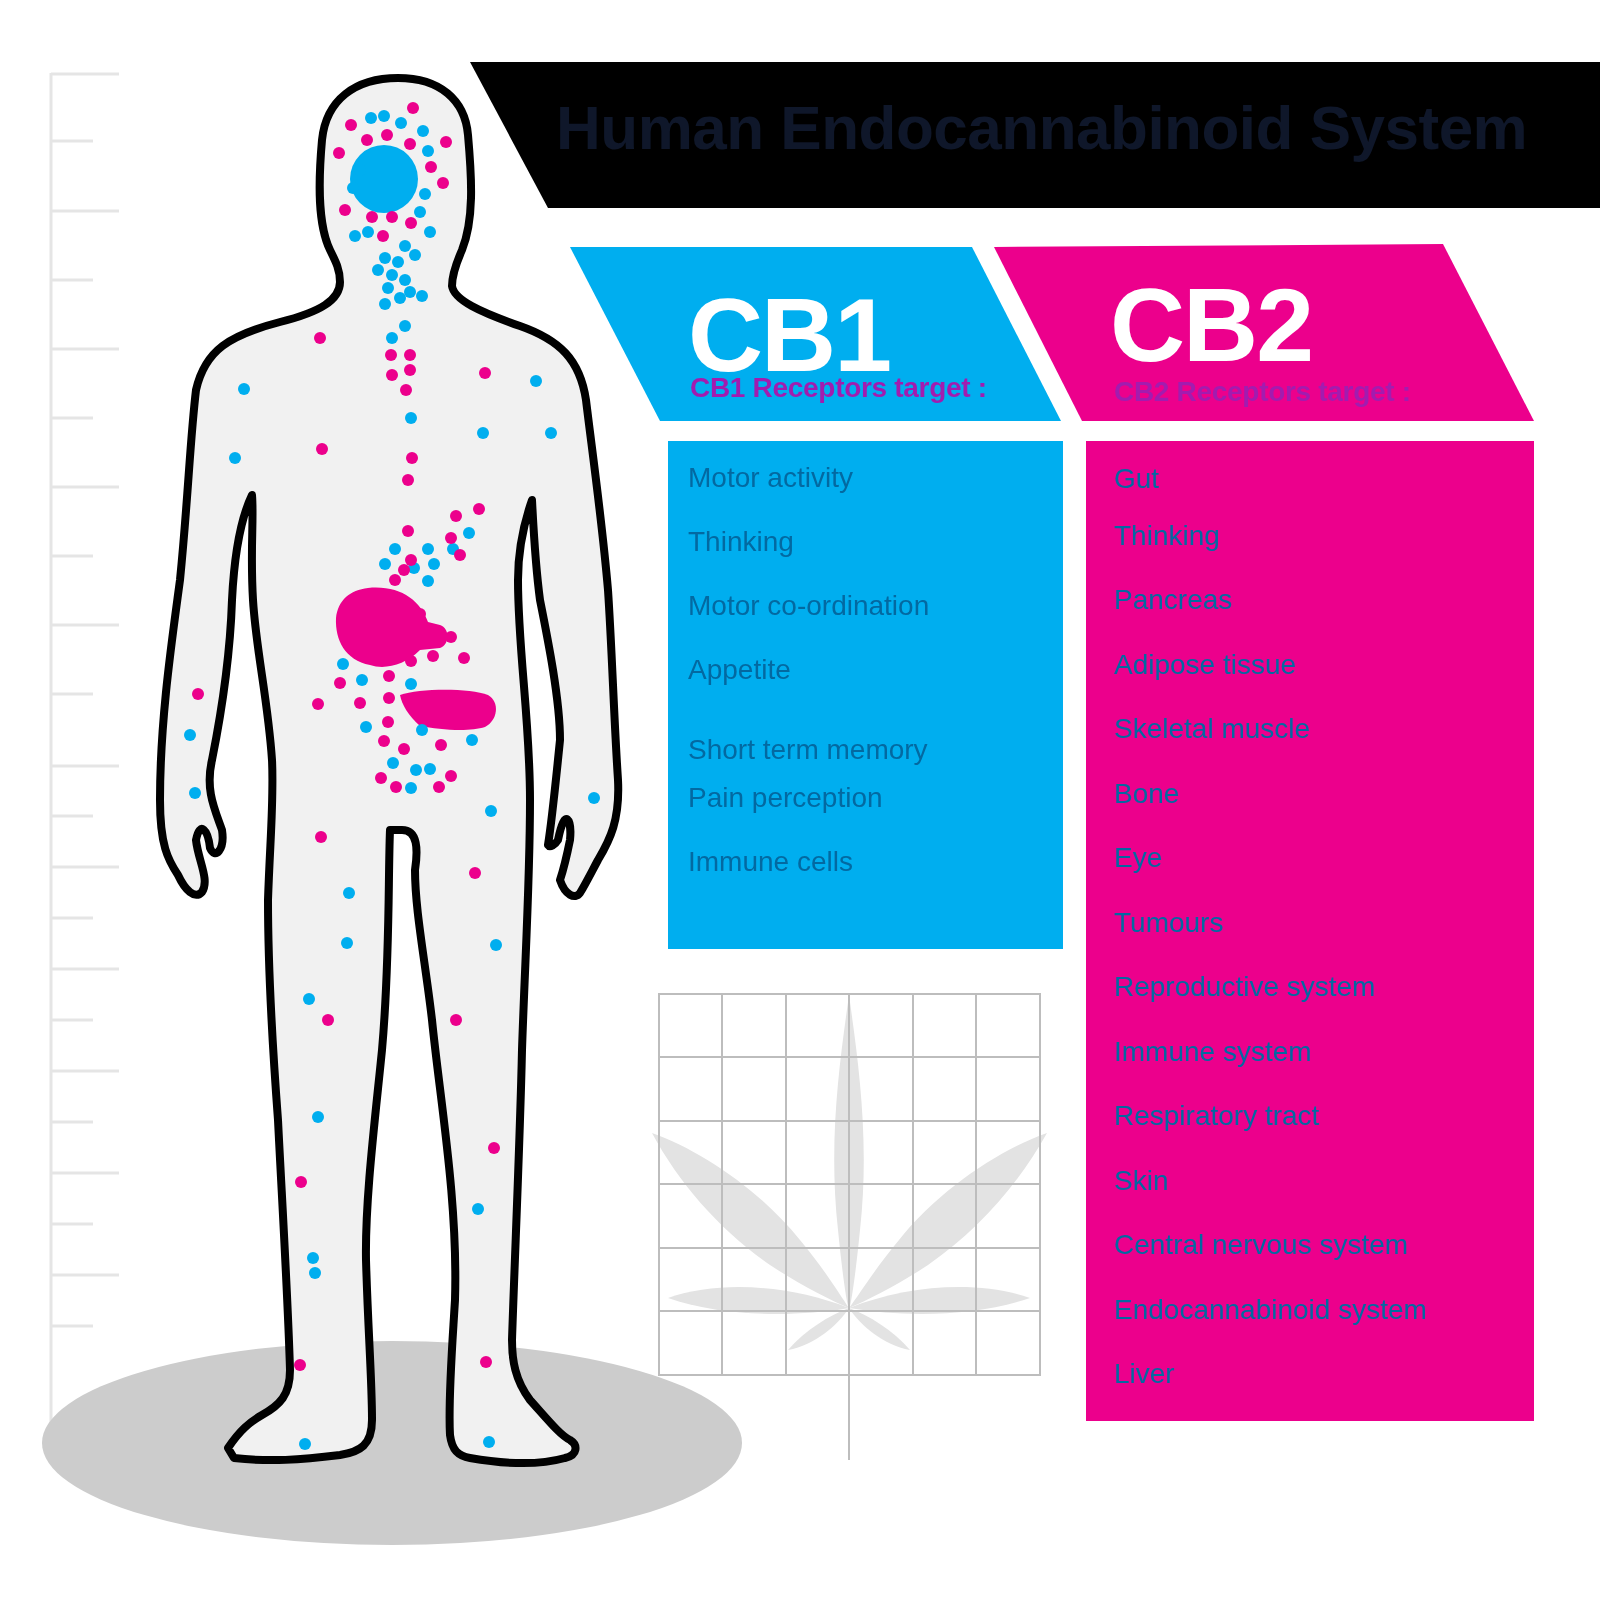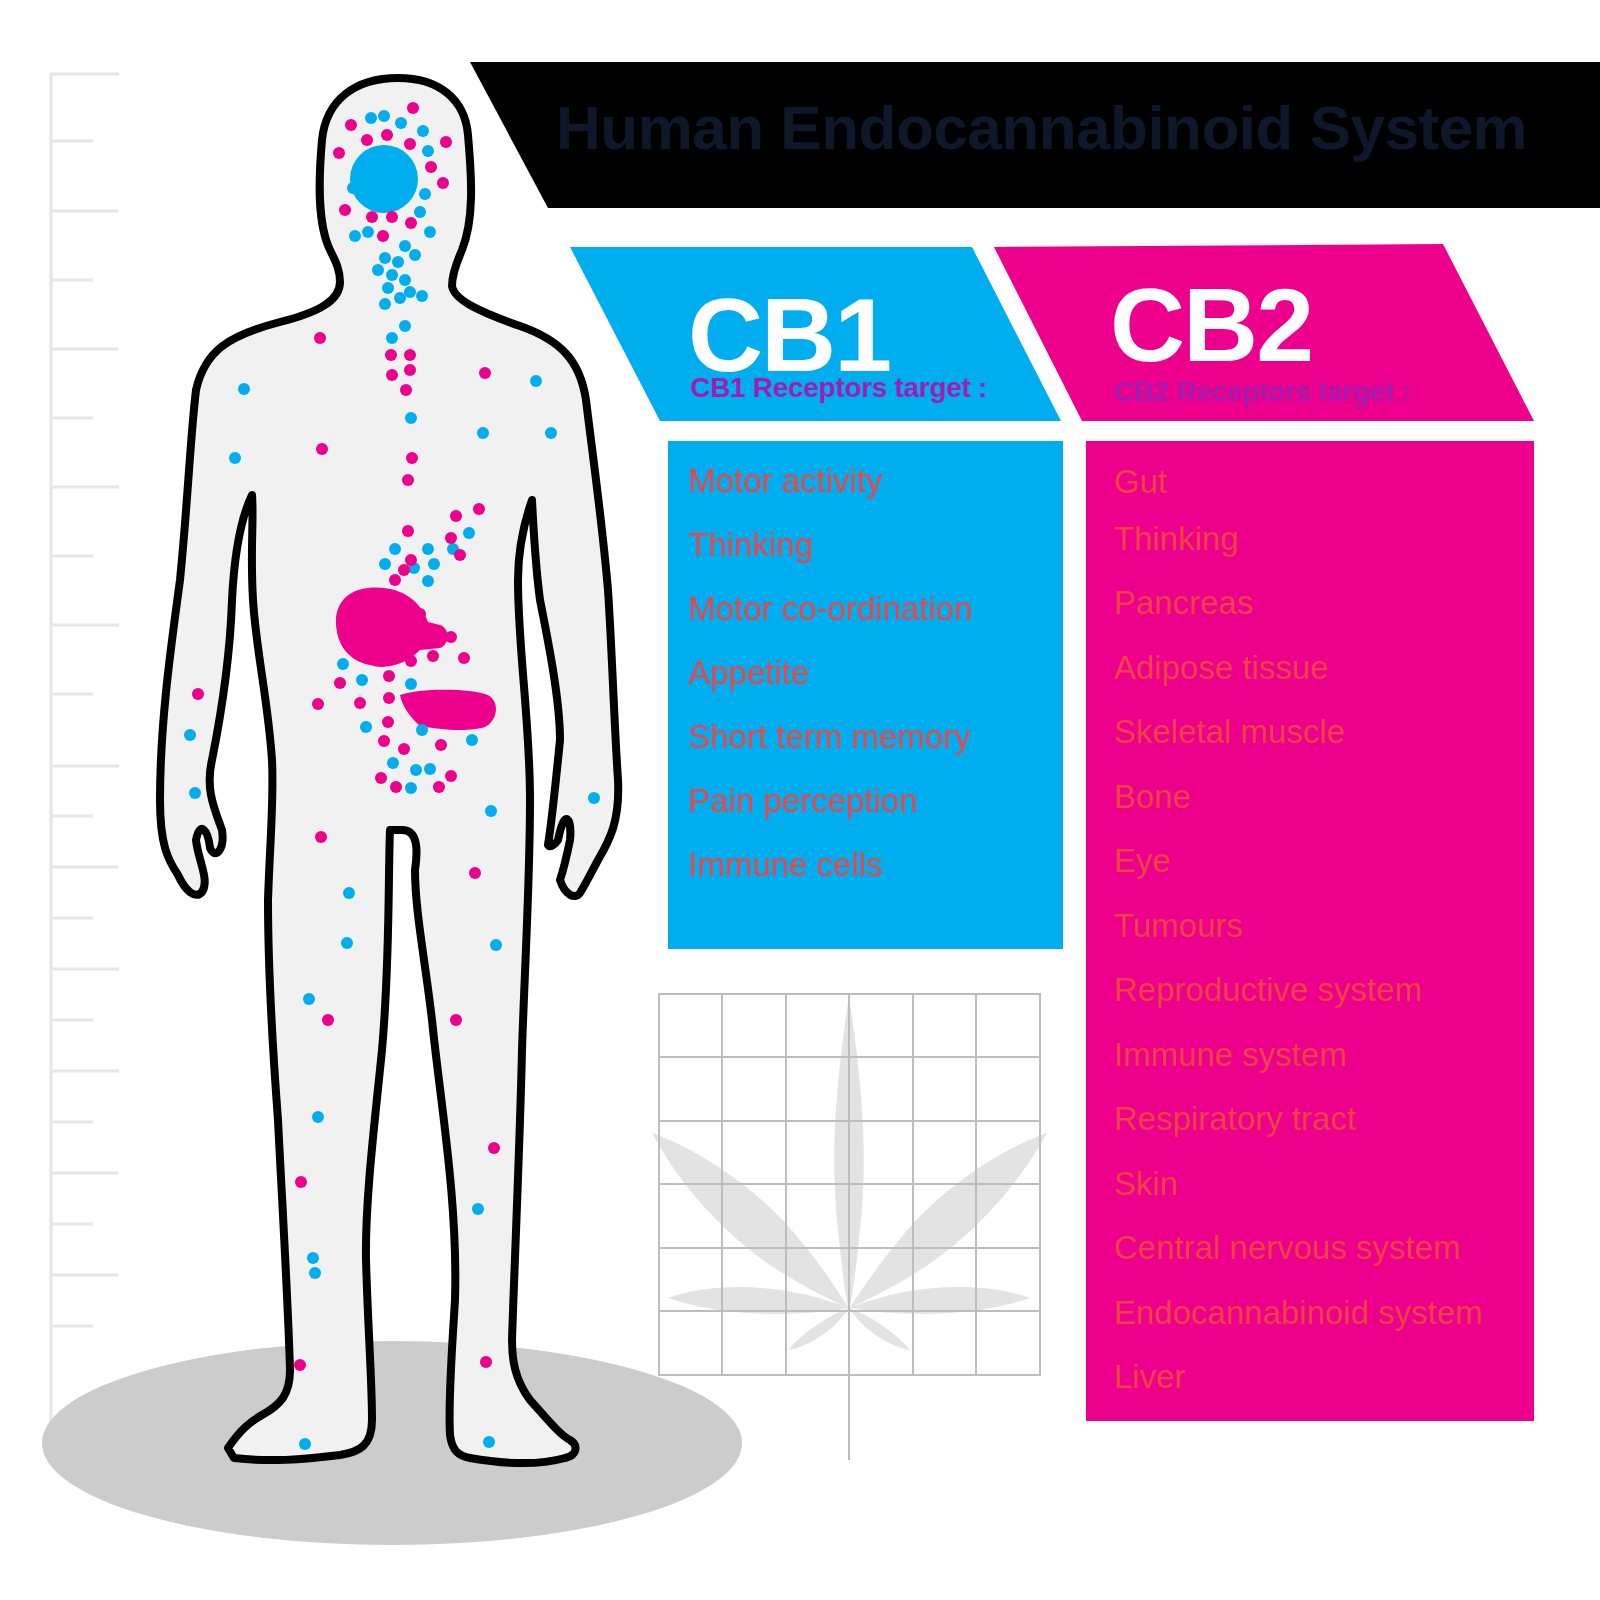--- a/index.html
+++ b/index.html
@@ -2,21 +2,21 @@
 <html><head>
 <meta charset="utf-8">
 <style>
   html, body { margin:0; padding:0; background:#ffffff; }
   body { width:1600px; height:1600px; position:relative; overflow:hidden; font-family:"Liberation Sans", sans-serif; }
   #art { position:absolute; left:0; top:0; width:1600px; height:1600px; }
   .title-text { position:absolute; left:556px; top:92px; width:1010px; font-size:62px; font-weight:bold; color:#0f172a; letter-spacing:-0.5px; white-space:nowrap; }
   .cb-big { position:absolute; font-size:104px; font-weight:bold; color:#ffffff; line-height:1; letter-spacing:-2px; }
   .cb-sub { position:absolute; font-size:28px; font-weight:bold; color:#a21caf; white-space:nowrap; letter-spacing:-0.3px; }
   .list { position:absolute; margin:0; padding:0; list-style:none; }
-  .list li { color:#ef4444; font-size:33px; white-space:nowrap; position:absolute; left:0; }
+  .list li { color:#0369a1; font-size:28px; white-space:nowrap; position:absolute; left:0; }
 </style>
 </head>
 <body>
 
 <svg id="art" viewBox="0 0 1600 1600" xmlns="http://www.w3.org/2000/svg">
 
   <g stroke="#E5E5E5" stroke-width="3" fill="none">
     <line x1="51" y1="73" x2="51" y2="1450"></line>
     <line x1="51" y1="74" x2="119" y2="74"></line>
     <line x1="51" y1="141" x2="93" y2="141"></line>
@@ -281,21 +281,21 @@
 <div class="cb-sub" style="left:690px; top:372px;">CB1 Receptors target :</div>
 
 <div class="cb-big" style="left:1110px; top:273px;">CB2</div>
 <div class="cb-sub" style="left:1114px; top:376px;">CB2 Receptors target :</div>
 
 <ul class="list" style="left:688px; top:462px;">
   <li style="top:0px">Motor activity</li>
   <li style="top:64px">Thinking</li>
   <li style="top:128px">Motor co-ordination</li>
   <li style="top:192px">Appetite</li>
-  <li style="top:256px">Short term memory</li>
+  <li style="top:272px">Short term memory</li>
   <li style="top:320px">Pain perception</li>
   <li style="top:384px">Immune cells</li>
 </ul>
 
 <ul class="list" style="left:1114px; top:455px;">
   <li style="top:8px">Gut</li>
   <li style="top:64.5px">Thinking</li>
   <li style="top:129px">Pancreas</li>
   <li style="top:193.5px">Adipose tissue</li>
   <li style="top:258px">Skeletal muscle</li>

